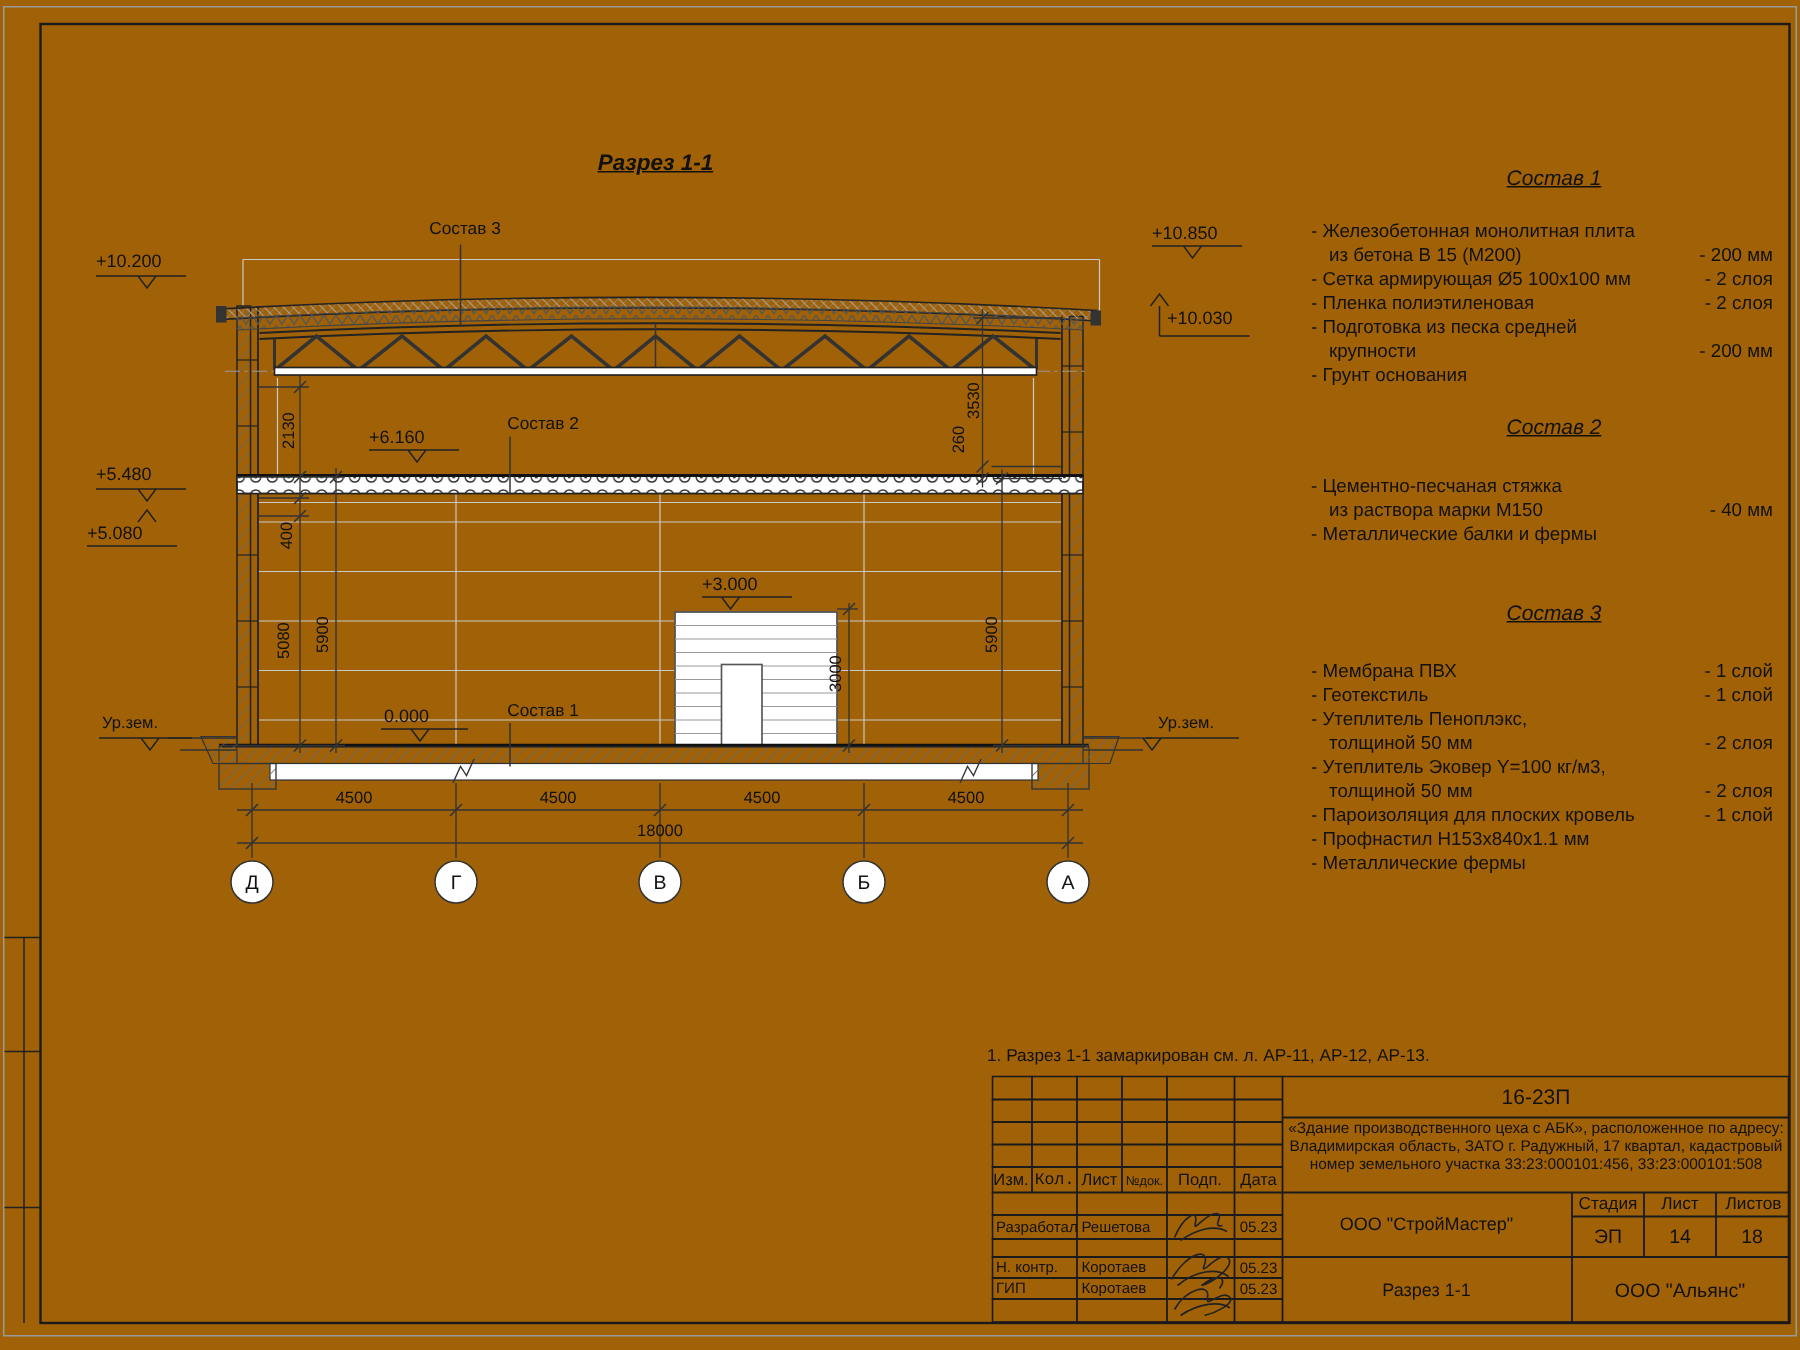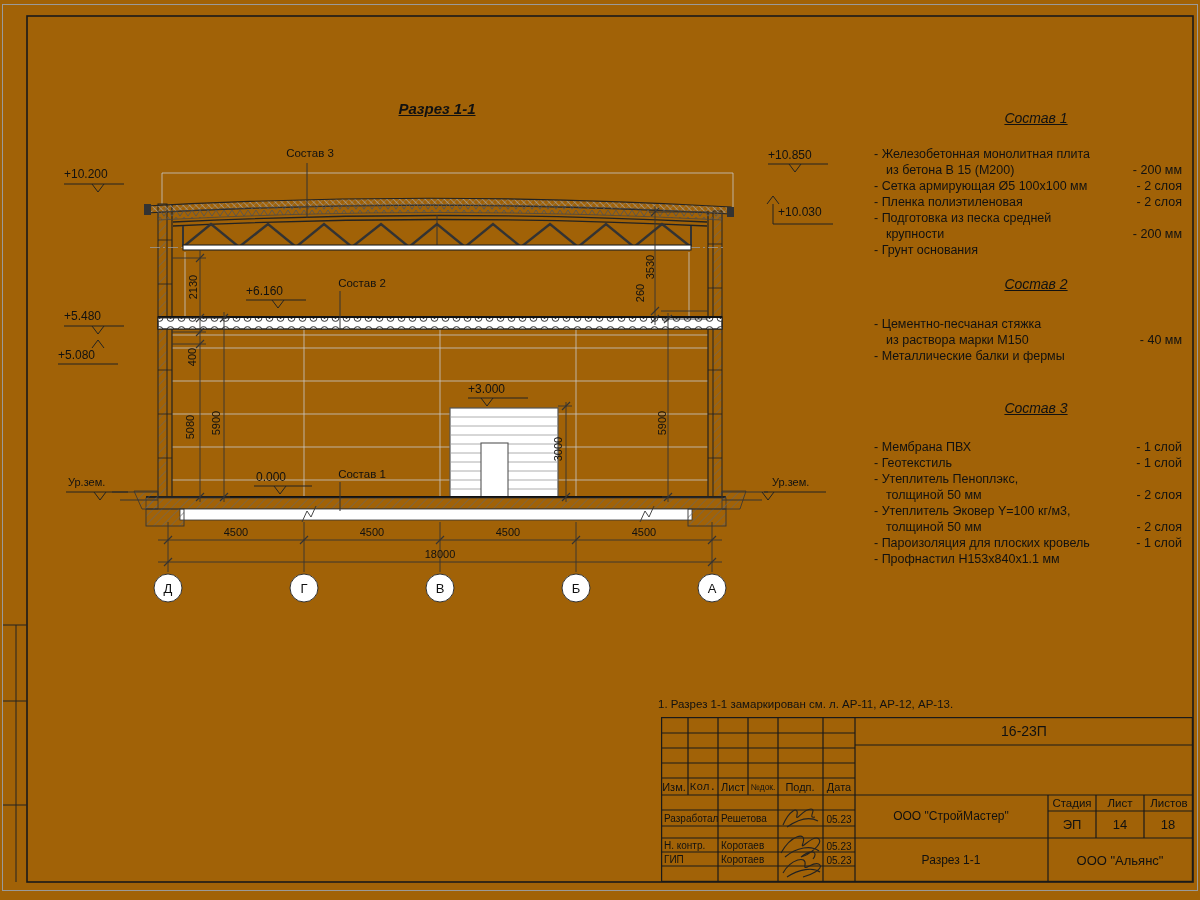--- a/index.html
+++ b/index.html
@@ -330,20 +330,24 @@
         <div class="comp-val">- 2 слоя</div>
       </div>
   <div class="comp-row">
         <div class="comp-name">- Пароизоляция для плоских кровель</div>
         <div class="comp-val">- 1 слой</div>
       </div>
   <div class="comp-row">
         <div class="comp-name">- Профнастил Н153х840х1.1 мм</div>
         <div class="comp-val"></div>
       </div>
+  <div class="comp-row">
+        <div class="comp-name">- Металлические фермы</div>
+        <div class="comp-val"></div>
+      </div>
 </div>
 
 <div class="note" style="left:658px;top:698px;">1. Разрез 1-1 замаркирован см. л. АР-11, АР-12, АР-13.</div>
 
 <div class="tb">
   <svg width="532" height="165" viewBox="0 0 532 165">
     <g stroke="#1a1a1a" stroke-width="1.2" fill="none">
       <rect x="0.6" y="0.6" width="530.8" height="163.8"></rect>
       <line x1="0" y1="78" x2="532" y2="78"></line>
       <line x1="0" y1="121" x2="532" y2="121"></line>
@@ -367,20 +371,21 @@
       <line x1="435" y1="78" x2="435" y2="121"></line>
       <line x1="483" y1="78" x2="483" y2="121"></line>
     </g>
     <g fill="none" stroke="#222" stroke-width="1.1">
       <path d="M122,108 C128,94 138,88 136,98 C134,106 142,92 150,92 C156,92 146,102 154,100 M126,110 C136,103 148,99 157,104"></path>
       <path d="M120,136 C130,118 146,114 142,126 C138,136 152,116 158,122 C162,127 148,138 140,140 C150,132 158,134 152,142 M124,140 C136,130 150,128 158,134"></path>
       <path d="M122,156 C130,142 146,138 144,148 C142,156 154,142 159,148 C162,152 150,158 142,160 M126,160 C138,152 152,150 159,155"></path>
     </g>
   </svg>
   <span class="t c" style="left:363px;top:14px;font-size:14px;">16-23П</span>
+  <div class="t" style="left:196px;top:30px;width:334px;text-align:center;font-size:10.3px;line-height:12px;white-space:normal;">«Здание производственного цеха с АБК», расположенное по адресу: Владимирская область, ЗАТО г. Радужный, 17 квартал, кадастровый номер земельного участка 33:23:000101:456, 33:23:000101:508</div>
   <span class="t c" style="left:13px;top:70px;font-size:11px;">Изм.</span>
   <span class="t c" style="left:42px;top:70px;font-size:11px;font-family:Liberation Mono, monospace;">Кол.</span>
   <span class="t c" style="left:72px;top:70px;font-size:11px;">Лист</span>
   <span class="t c" style="left:102px;top:70px;font-size:8.5px;">№док.</span>
   <span class="t c" style="left:139px;top:70px;font-size:11px;">Подп.</span>
   <span class="t c" style="left:178px;top:70px;font-size:11px;">Дата</span>
 
   <span class="t" style="left:3px;top:96px;">Разработал</span>
   <span class="t" style="left:60px;top:96px;">Решетова</span>
   <span class="t c" style="left:178px;top:102px;">05.23</span>

